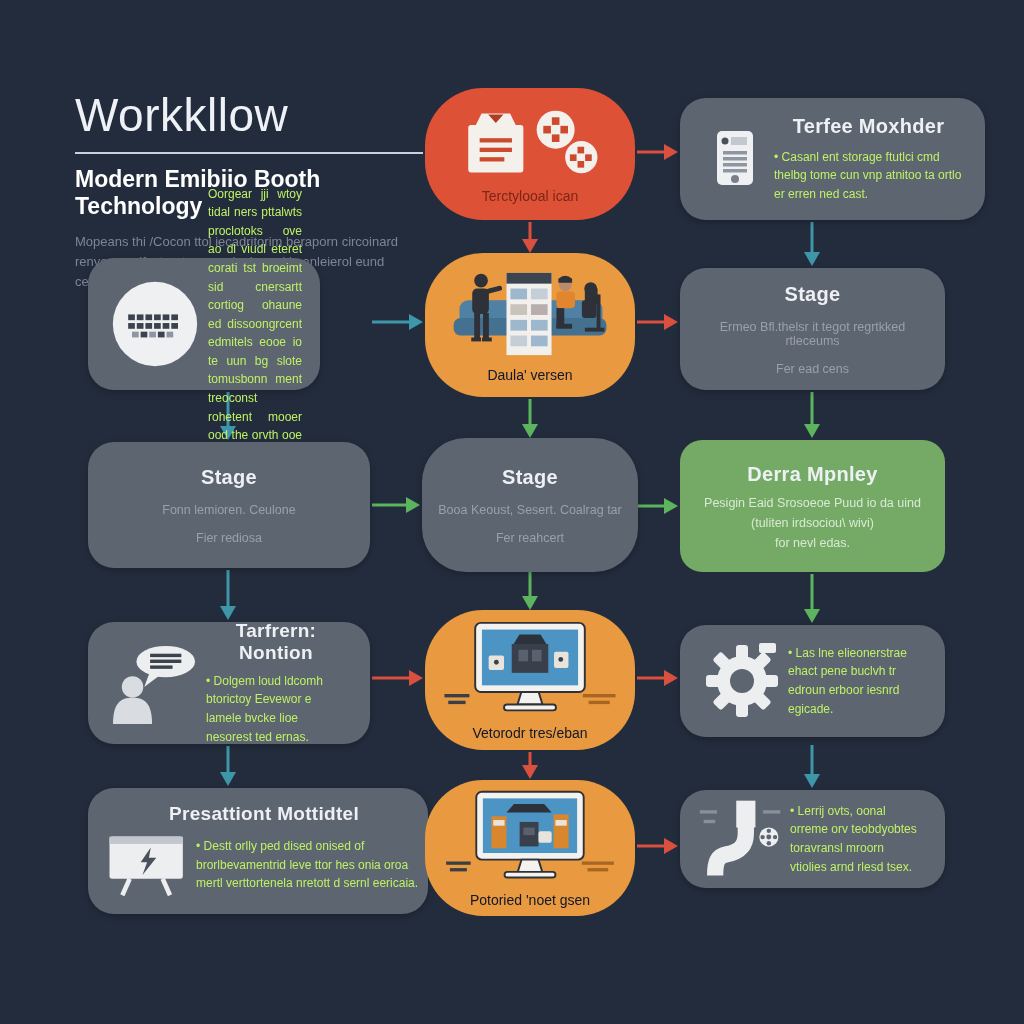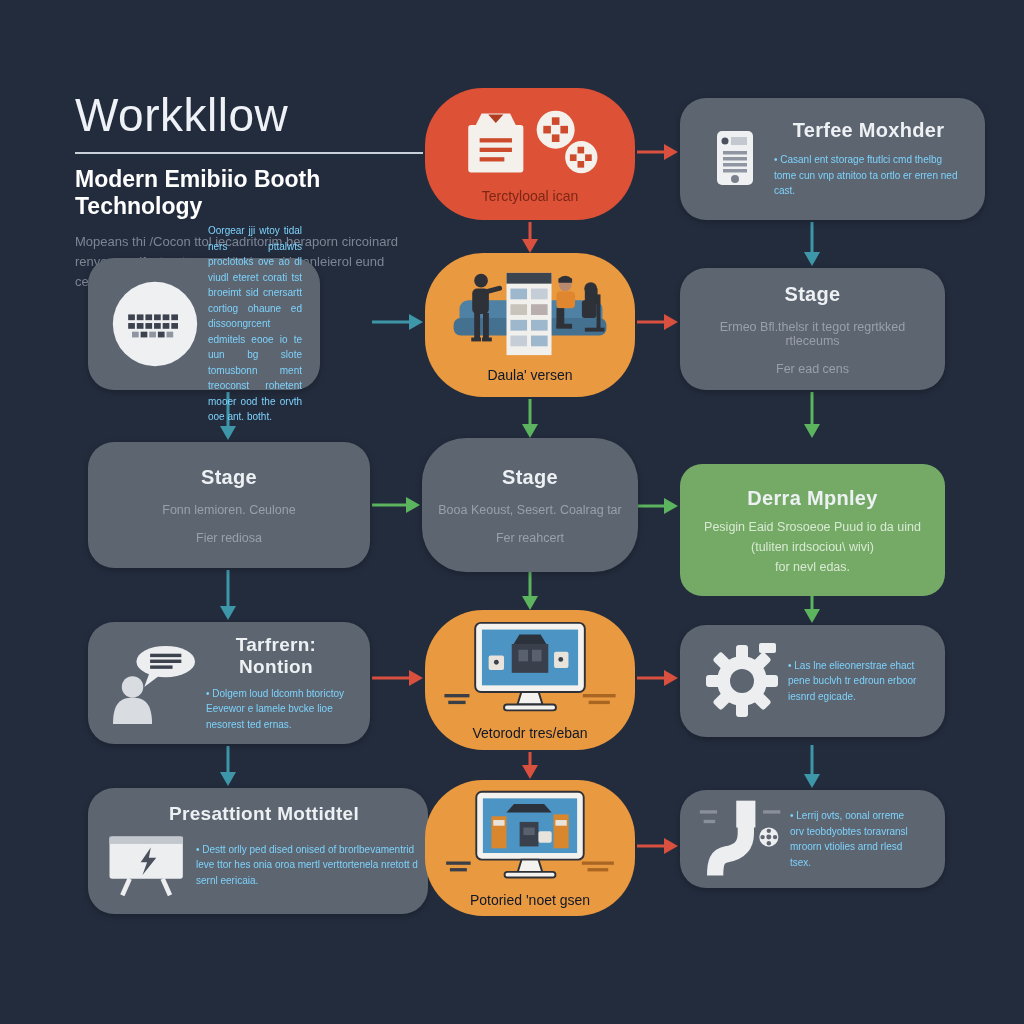--- a/index.html
+++ b/index.html
@@ -18,21 +18,21 @@
   
   .node{position:absolute;box-sizing:border-box;display:flex;}
   .gray{background:#5d6571;border-radius:26px;box-shadow:0 2px 6px rgba(0,0,0,.25);}
   .red{background:#dd5136;border-radius:58px;}
   .orange{background:#e9993f;border-radius:58px;}
   .greenbox{background:#74aa66;border-radius:22px;}
   .col{flex-direction:column;align-items:center;justify-content:center;}
   .row{flex-direction:row;align-items:center;}
   .node-title{font-size:20px;font-weight:bold;color:#eef1f4;letter-spacing:.3px;}
   .node-line{font-size:12.5px;color:#99a0ab;margin-top:14px;text-align:center;}
-  .node-body{font-size:10px;color:#7dd3fc;line-height:1.55;text-align:left;}
+  .node-body{font-size:12px;color:#bef264;line-height:1.55;text-align:left;}
   .green-line{color:#d8ead2;}
   .scene-label{font-size:14px;color:#0f172a;margin-top:6px;}
   .red-label{font-size:14px;color:#7c2715;margin-top:8px;}
   .icon-col{flex:0 0 auto;display:flex;align-items:center;justify-content:center;}
   .text-col{flex:1 1 auto;padding-right:18px;}
   .center-title{text-align:center;}
 </style>
 </head>
 <body>
 
@@ -217,21 +217,21 @@
     <div class="node-line">Fonn lemioren. Ceulone</div>
     <div class="node-line">Fier rediosa</div>
   </div>
 
   <div class="node gray col" style="left:422px;top:438px;width:216px;height:134px;border-radius:44px;padding:0 16px;">
     <div class="node-title">Stage</div>
     <div class="node-line">Booa Keoust, Sesert. Coalrag tar</div>
     <div class="node-line">Fer reahcert</div>
   </div>
 
-  <div class="node greenbox col" style="left:680px;top:464px;width:265px;height:132px;padding:0 16px;">
+  <div class="node greenbox col" style="left:680px;top:440px;width:265px;height:132px;padding:0 16px;">
     <div class="node-title">Derra Mpnley</div>
     <div class="node-line green-line" style="margin-top:10px;">Pesigin Eaid Srosoeoe Puud io da uind</div>
     <div class="node-line green-line" style="margin-top:6px;">(tuliten irdsociou\ wivi)</div>
     <div class="node-line green-line" style="margin-top:6px;">for nevl edas.</div>
   </div>
 
   <div class="node gray row" style="left:88px;top:622px;width:282px;height:122px;padding:0 6px 0 14px;">
     <div class="icon-col" style="width:104px;">
       <svg width="94" height="82" viewBox="0 0 96 84">
         <ellipse cx="60" cy="20" rx="30" ry="16" fill="#eceef0"></ellipse>

